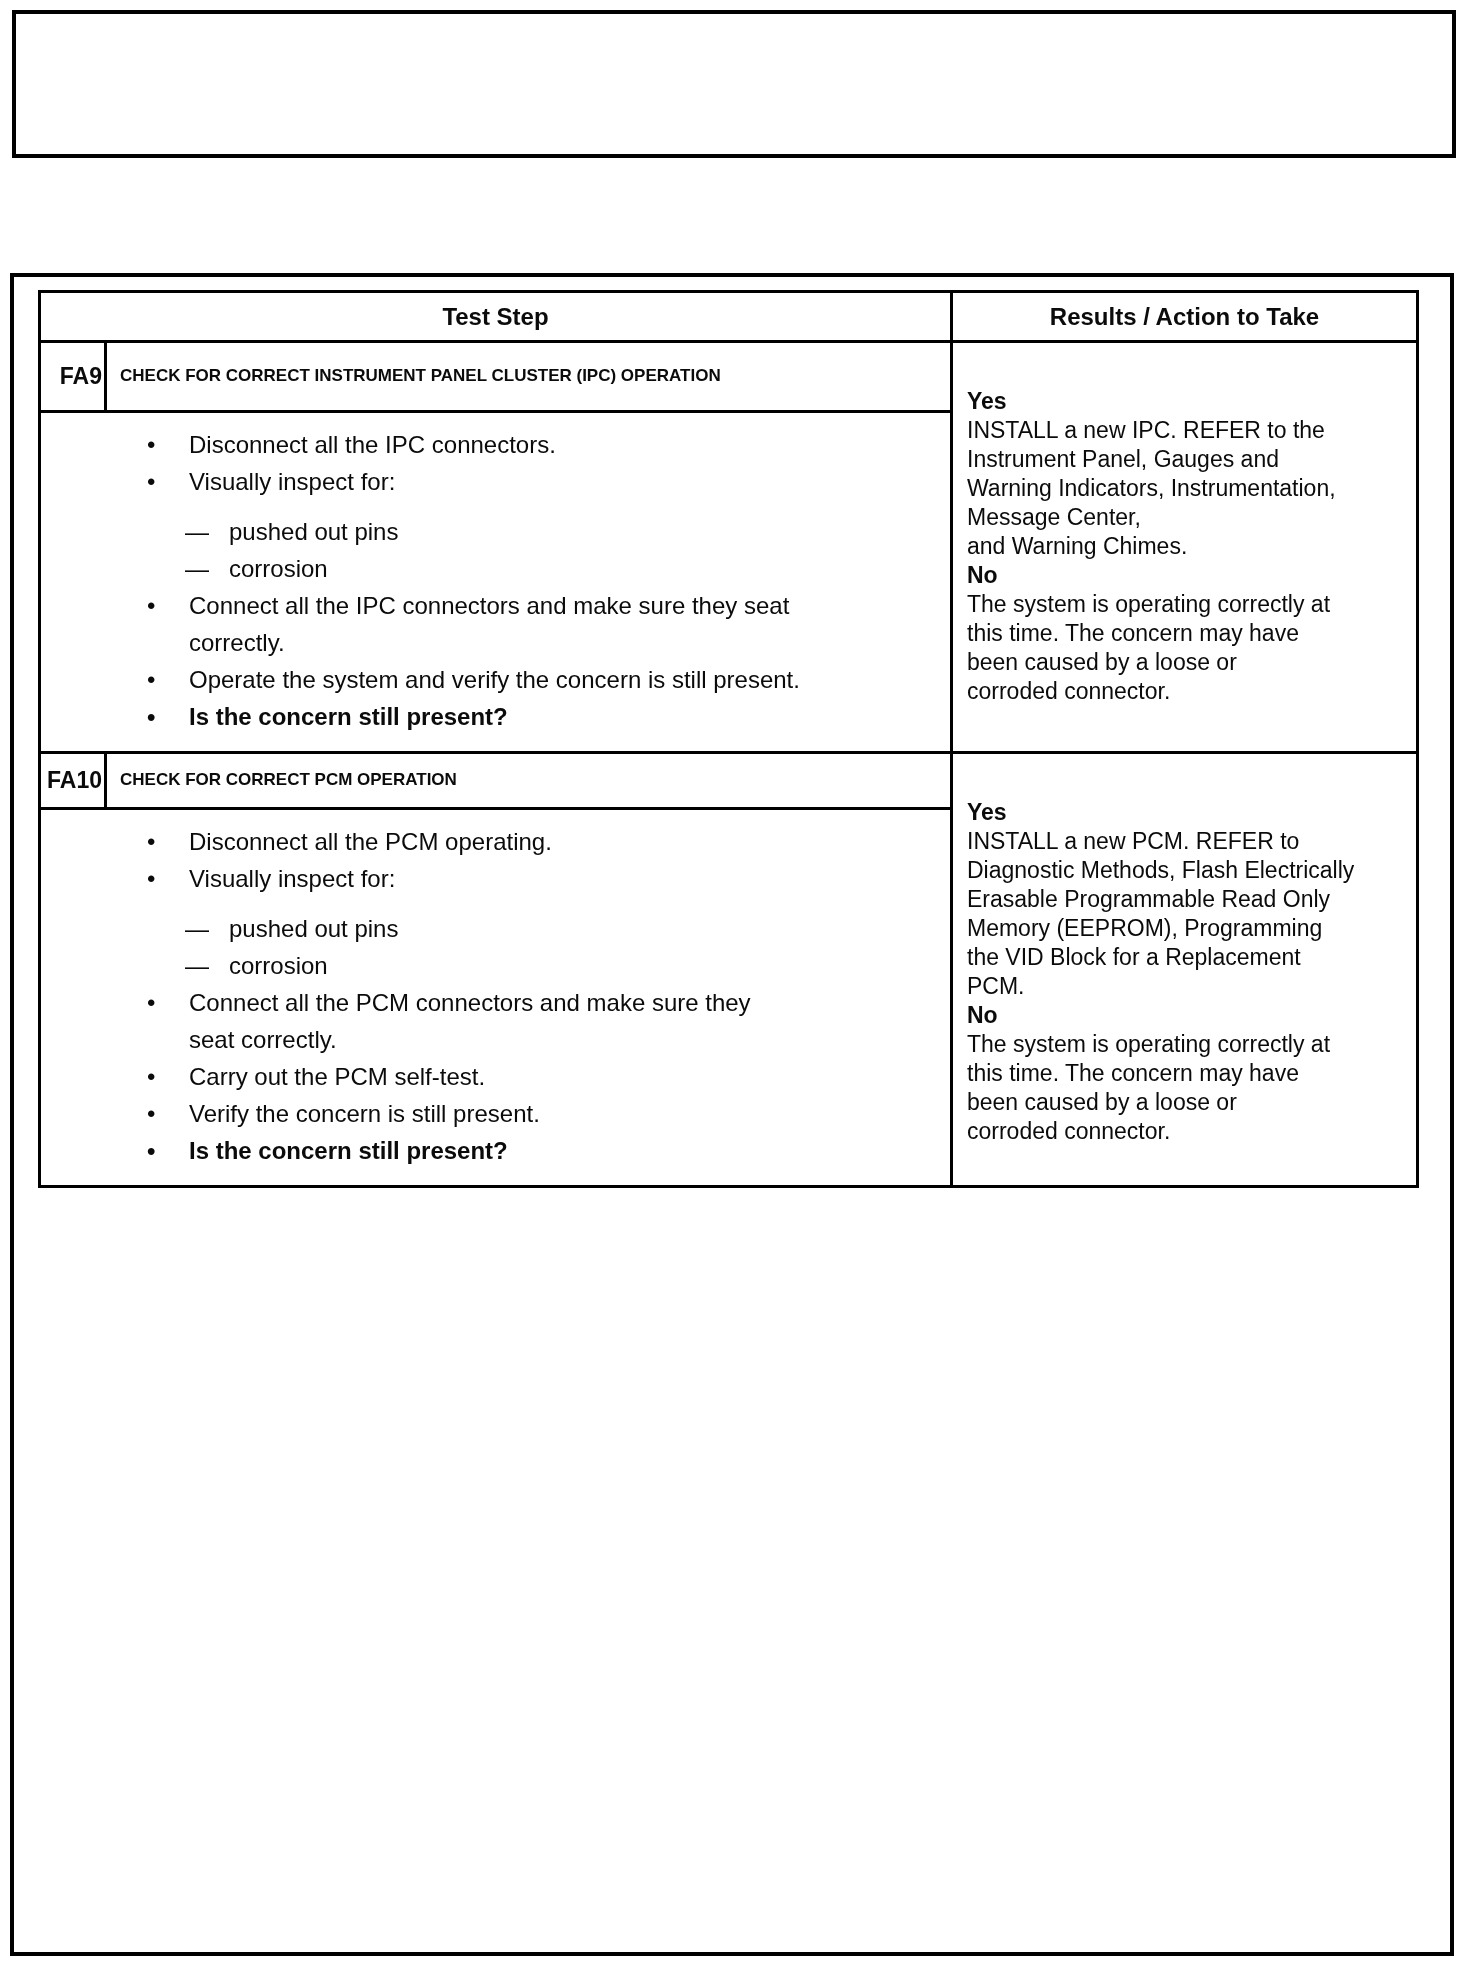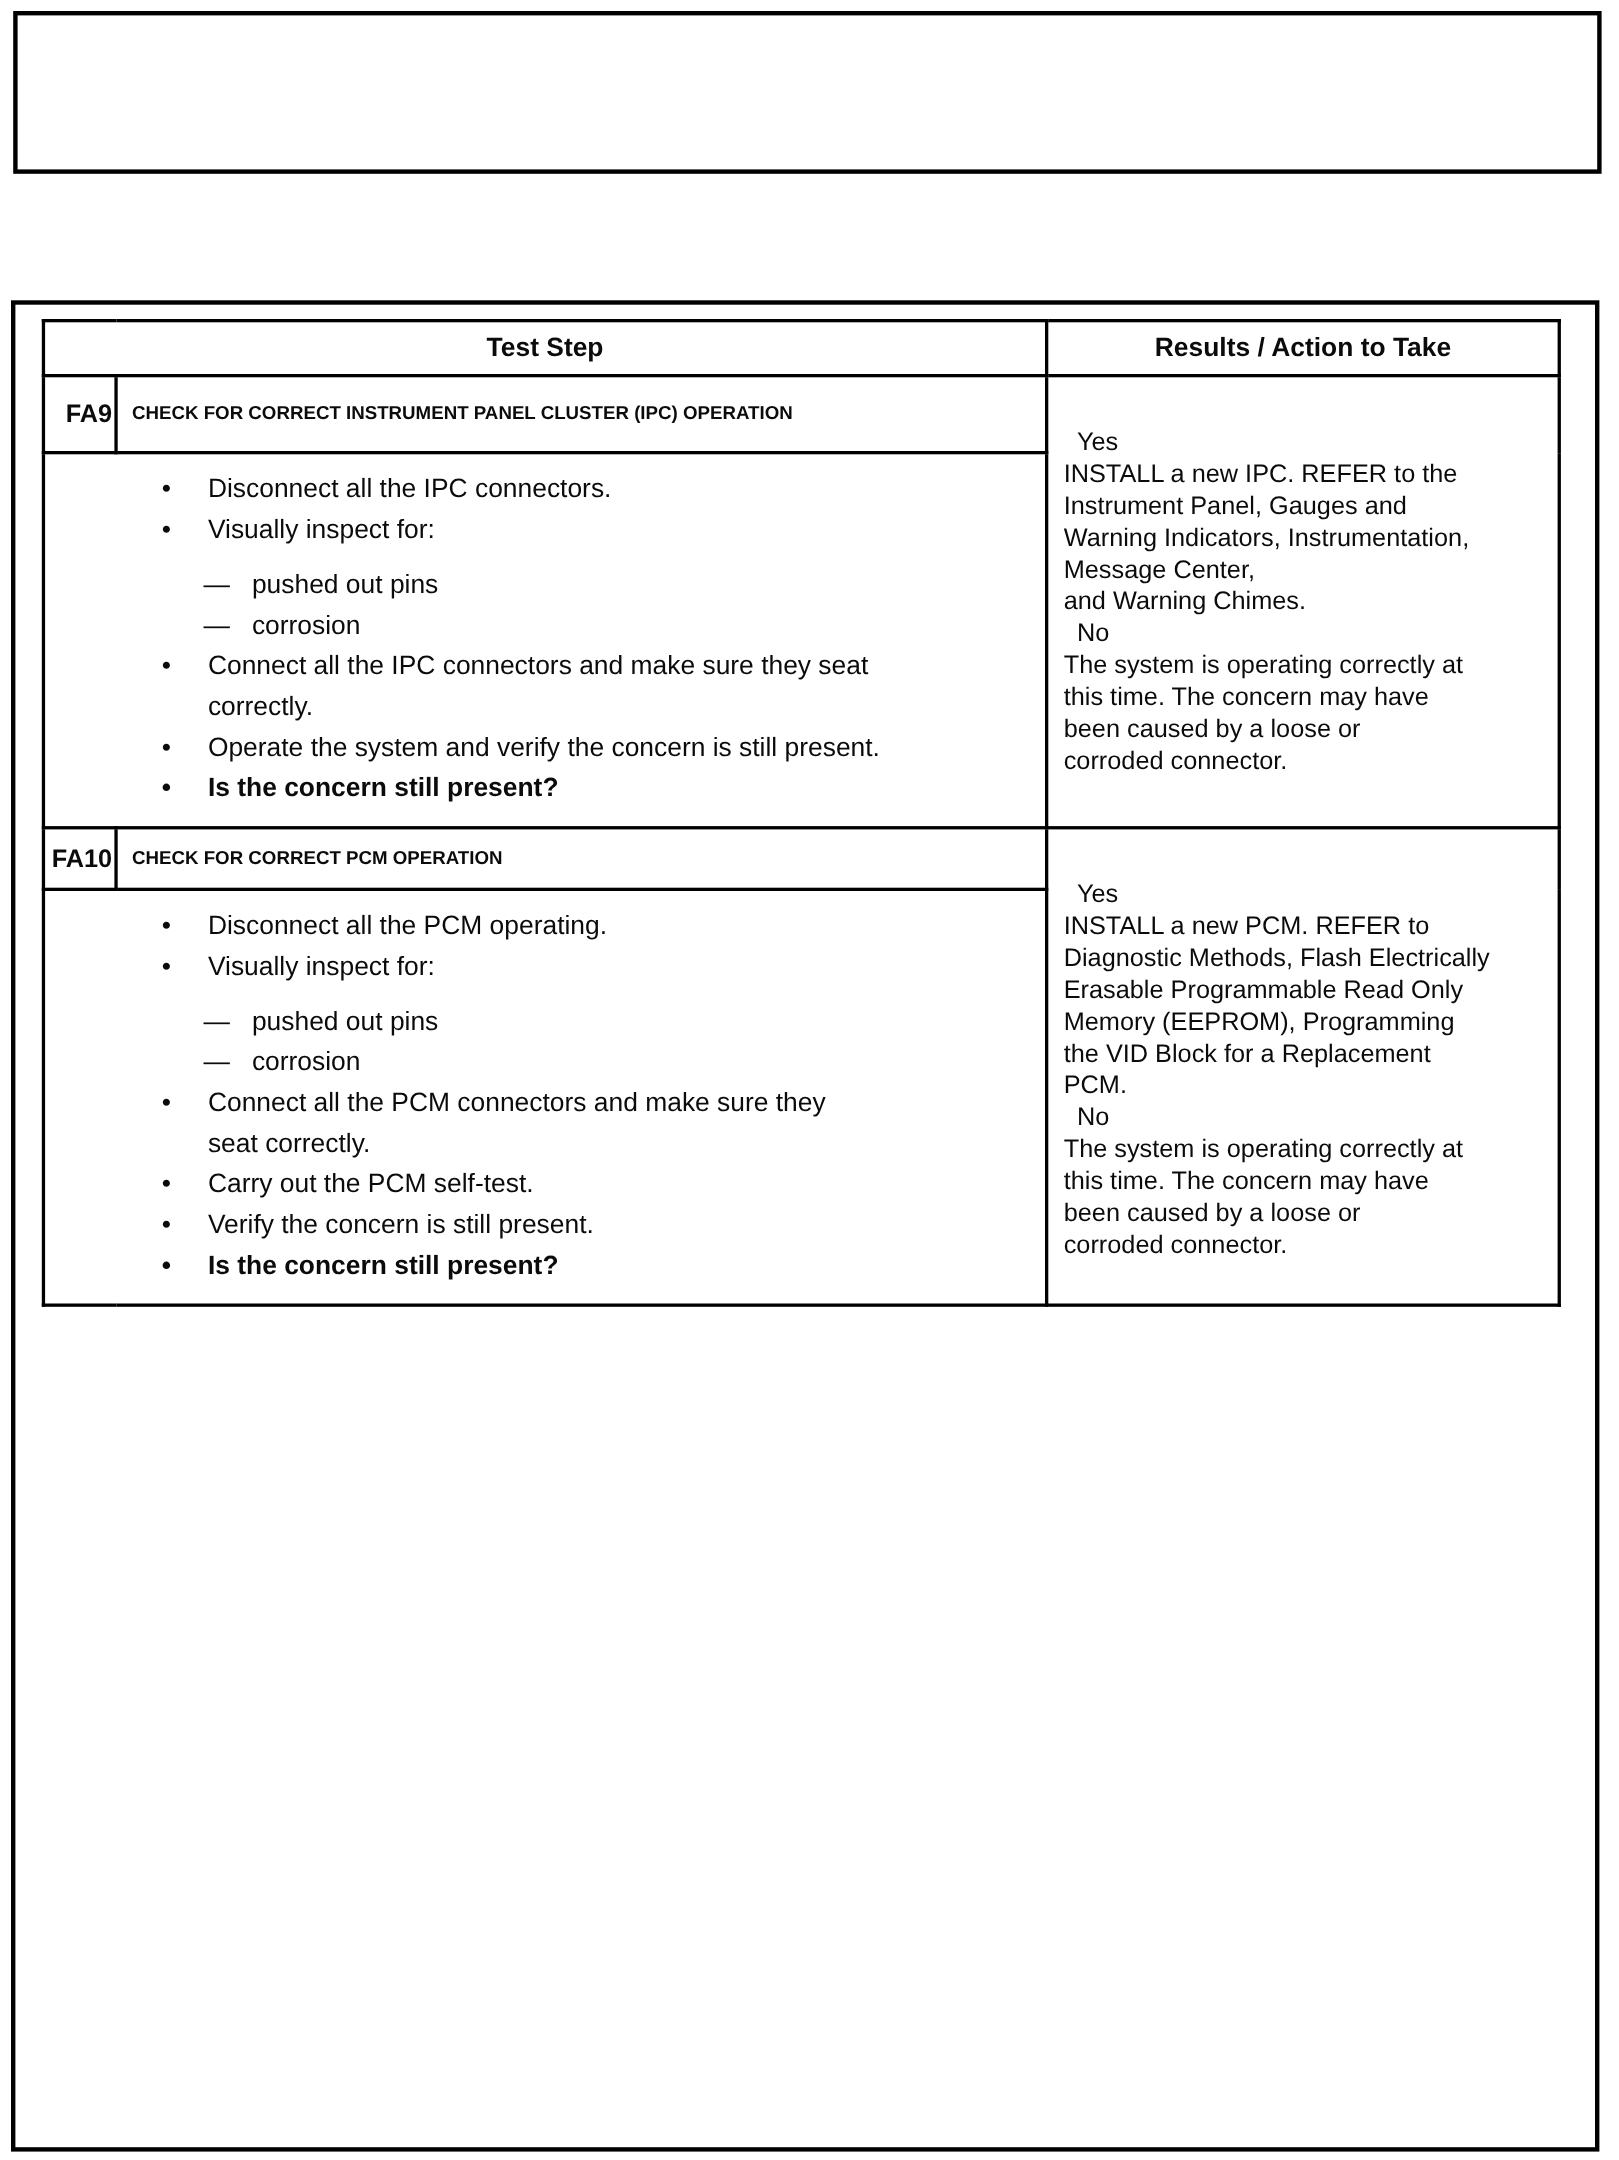--- a/index.html
+++ b/index.html
@@ -102,21 +102,21 @@
   ul.actions li.dash .marker { left:144px; }
   ul.actions li.gap { margin-top:13px; }
   ul.actions li.bold { font-weight:bold; }
 
   td.step-results {
     vertical-align:top;
     font-size:23px;
     line-height:29px;
     padding:44px 6px 12px 14px;
   }
-  .res-label { font-weight:normal;margin-left:12px; }
+  .res-label { font-weight:bold; }
   .res-text  { white-space:pre-line; }
 </style>
 </head>
 <body>
 
 <div class="doc-header">
 </div>
 
 <div class="content-frame">
 

